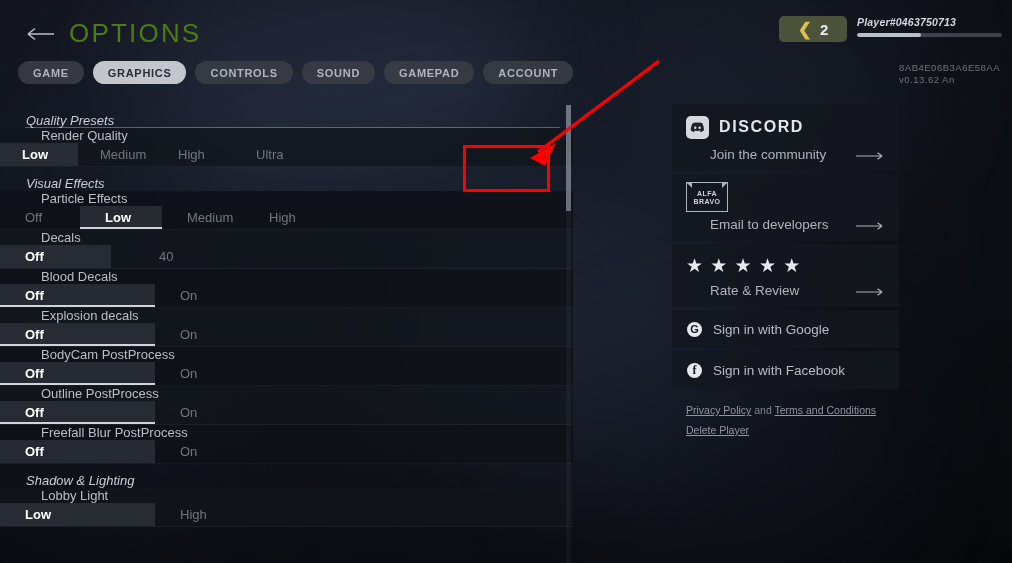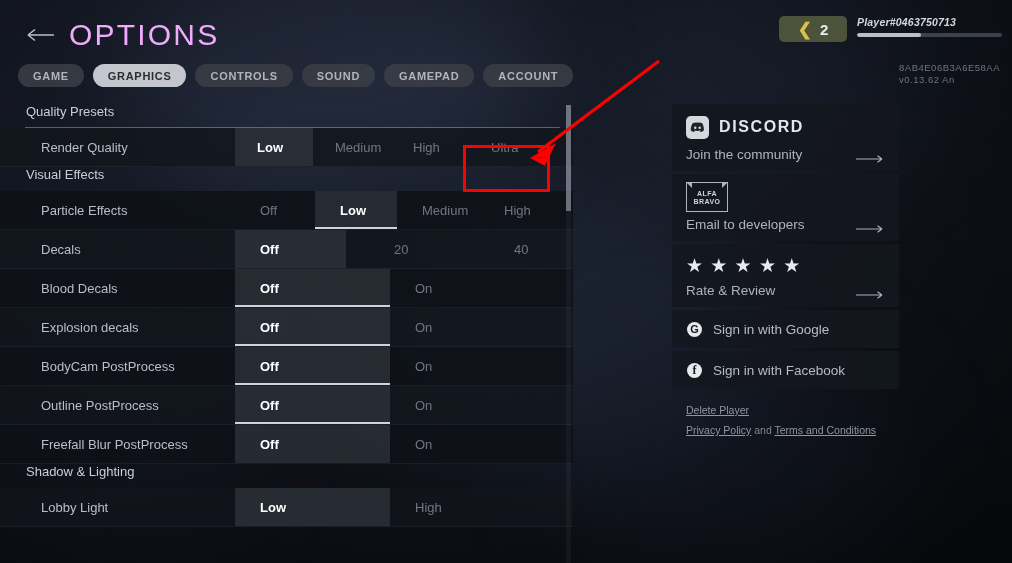--- a/index.html
+++ b/index.html
@@ -24,42 +24,42 @@
     background:radial-gradient(ellipse at 45% 40%, rgba(0,0,0,0) 30%, rgba(0,0,0,.55) 100%); }
 
   .root { position:absolute; inset:0; z-index:2; }
 
   
   .header { position:absolute; left:0; top:0; width:600px; }
   .title-row { display:flex; align-items:center; padding:18px 0 0 26px; }
   .back-arrow { width:30px; height:26px; position:relative; cursor:pointer;
     display:flex; align-items:center; }
   .back-arrow svg { display:block; }
-  .page-title { font-size:30px; letter-spacing:2.2px; color:#f0abfc;
+  .page-title { font-size:26px; letter-spacing:2.2px; color:#4d7c0f;
     font-weight:400; margin-left:13px; }
 
   .tabs { display:flex; gap:9px; padding:12px 0 0 18px;align-items:flex-end; }
   .tab { height:23px; padding:0 15px; border-radius:12px;
     display:flex; align-items:center; justify-content:center;
     font-size:11px; font-weight:bold; letter-spacing:.7px;
     background:rgba(58,62,70,.88); color:#b0b5bd; cursor:pointer; }
   .tab.active { background:#c3c7cd; color:#2a2d33; }
 
   
   .panel { position:absolute; left:0; top:104px; width:573px; height:459px;
     overflow:hidden; }
   .scroll-inner { position:absolute; left:0; top:0; width:573px; }
 
   .sec-head { position:relative; height:24px; padding-left:26px;
-    font-size:13px; color:#c9ced6; display:flex; align-items:flex-start; }
+    font-size:13px; color:#c9ced6; display:flex; align-items:flex-end;font-style:italic; }
   .sec-head .line { position:absolute; left:25px; right:13px; bottom:0; height:1px;
     background:rgba(180,190,205,.42); }
 
   .row { position:relative; height:39px; display:flex; align-items:stretch;
-    background:rgba(18,21,28,.80); border-bottom:1px solid rgba(120,135,160,.10); }
+    background:rgba(18,21,28,.80); border-bottom:1px solid rgba(120,135,160,.10);flex-direction:column; }
   .row.alt { background:rgba(14,17,23,.88); }
   .row-label { width:235px; flex:none; display:flex; align-items:center;
     padding-left:41px; font-size:13px; color:#b9bec7; }
   .opts { flex:1; display:flex; align-items:stretch; position:relative; }
   .opt { position:relative; display:flex; align-items:center;
     font-size:13px; color:#70767f; cursor:pointer; }
   .opt .lbl { position:relative; z-index:2; }
   .opt.sel { color:#ffffff; font-weight:bold; background:rgba(58,63,72,.55); }
   .opt.sel.ul::after { content:""; position:absolute; left:0; right:0; bottom:0;
     height:2px; background:#cfd4db; z-index:3; }
@@ -94,22 +94,22 @@
     display:flex; flex-direction:column; align-items:center; justify-content:center;
     line-height:1; color:#cdd3da; }
   .ab-badge .t1 { font-size:7px; font-weight:bold; letter-spacing:.4px; }
   .ab-badge .t2 { font-size:7px; font-weight:bold; letter-spacing:.4px; margin-top:1px; }
   .ab-badge::before, .ab-badge::after { content:""; position:absolute; top:-1px;
     border-style:solid; }
   .ab-badge::before { left:-1px; border-width:6px 0 0 6px;
     border-color:#aeb5bf transparent transparent transparent; }
   .ab-badge::after { right:-1px; border-width:6px 6px 0 0;
     border-color:#aeb5bf transparent transparent transparent; }
-  .card-row { display:flex; align-items:center; justify-content:space-between;
-    margin-top:7px; cursor:pointer; }
+  .card-row { display:flex; justify-content:space-between;
+    margin-top:7px; cursor:pointer;margin-left:24px; }
   .card-row .txt { font-size:13.5px; color:#aeb4bd; }
   .arrow-r { width:30px; height:10px; flex:none; }
   .stars { display:flex; gap:5px; height:22px; align-items:center; font-size:19px;
     color:#e7eaee; letter-spacing:1px; }
   .signin { background:rgba(20,23,30,.92); margin-bottom:3px; height:38px;
     display:flex; align-items:center; padding-left:15px; cursor:pointer; }
   .signin .gicon { width:15px; height:15px; border-radius:50%; background:#e6e9ed;
     color:#16191f; font-size:11px; font-weight:bold; display:flex;
     align-items:center; justify-content:center; flex:none; }
   .signin .ficon { width:15px; height:15px; border-radius:50%; background:#e6e9ed;
@@ -224,23 +224,20 @@
         </div>
       </div>
 
       <div class="row">
         <div class="row-label">Decals</div>
         <div class="opts c3">
           <div class="opt sel">
               <span class="lbl">Off</span>
             </div>
           <div class="opt">
-              <span class="lbl">20</span>
-            </div>
-          <div class="opt">
               <span class="lbl">40</span>
             </div>
         </div>
       </div>
 
       <div class="row alt">
         <div class="row-label">Blood Decals</div>
         <div class="opts c2">
           <div class="opt sel ul">
               <span class="lbl">Off</span>
@@ -377,24 +374,24 @@
       <span class="txt">Sign in with Google</span>
     </div>
 
     <div class="signin">
       <span class="ficon">f</span>
       <span class="txt">Sign in with Facebook</span>
     </div>
 
     <div class="legal">
       <div>
+        <a>Privacy Policy</a><span class="and"> and </span><a>Terms and Conditions</a>
+      </div>
+      <div>
         <a>Delete Player</a>
-      </div>
-      <div>
-        <a>Privacy Policy</a><span class="and"> and </span><a>Terms and Conditions</a>
       </div>
     </div>
   </div>
 
   <div class="player">
     <div class="lvl">
       <span class="chev">❮</span>
       <span class="num">2</span>
     </div>
     <div class="pinfo">

